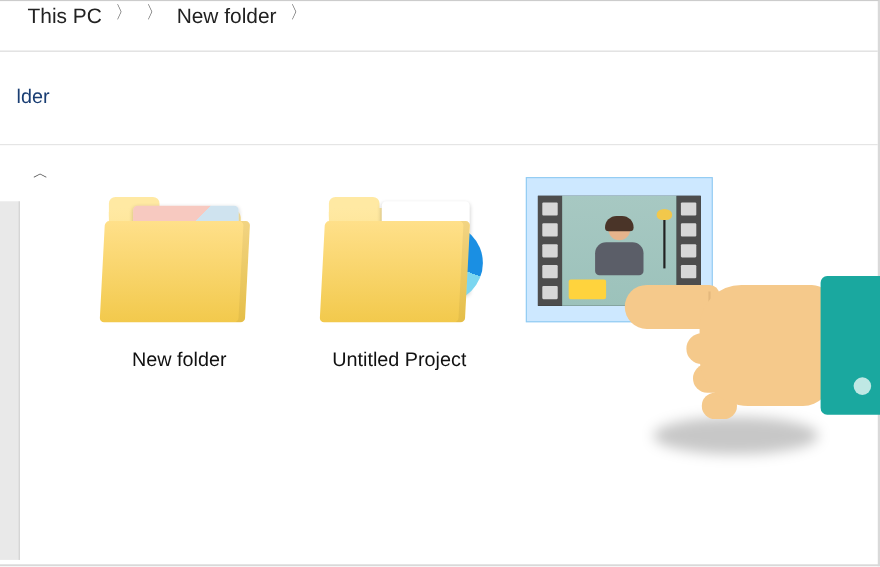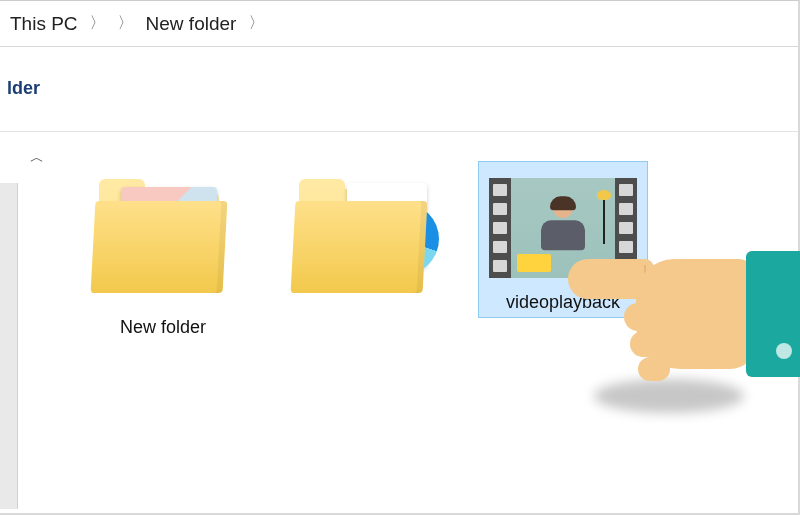--- a/index.html
+++ b/index.html
@@ -1,25 +1,25 @@
 <!DOCTYPE html>
 <html><head>
 <meta charset="utf-8">
 <style>
   * { box-sizing: border-box; margin: 0; padding: 0; }
   html, body { width: 800px; height: 515px; font-family: "Segoe UI", Tahoma, sans-serif; background: #fff; overflow: hidden; }
   .frame { width: 800px; height: 515px; border: 2px solid #d9d9d9; border-left: none; border-top: 1px solid #ccc; position: relative; background:#fff; }
 
   
-  .breadcrumb { height: 46px; border-bottom: 1px solid #d8d8d8; display: flex; align-items: center; padding: 0 4px; font-size: 19px; color: #222; }
+  .breadcrumb { height: 46px; border-bottom: 1px solid #d8d8d8; display: flex; padding: 0 19px; font-size: 19px; color: #222; }
   .crumb { padding: 4px 6px; cursor: pointer; }
   .chevron { color: #6a6a6a; font-size: 16px; padding: 0 6px; user-select: none; }
 
   
-  .sidebar-hint { position:absolute; left:0; top:77px; width:44px; height:50px; display:flex; align-items:flex-start; justify-content:flex-end; padding-right:4px;font-weight:bold; }
+  .sidebar-hint { position:absolute; left:10px; top:77px; width:44px; height:50px; display:flex; align-items:flex-start; justify-content:center; padding-right:4px; }
   .sidebar-label { font-size:18px; color:#1a3e73; }
   .collapse-caret { position:absolute; left:30px; top:148px; font-size:14px; color:#555; user-select:none; cursor:pointer; }
 
   .left-gutter { position:absolute; left:0; top:182px; bottom:4px; width:18px; background:#e9e9e9; border-right:1px solid #d0d0d0;}
 
   
   .content { position:absolute; left:18px; right:2px; top:140px; bottom:4px; padding: 20px 10px 0 60px; display:flex; gap:30px; align-items:flex-start;}
   .separator { position:absolute; left:0; right:0; top:130px; height:1px; background:#e3e3e3;}
 
   .item { width: 170px; display:flex; flex-direction:column; align-items:center; cursor:pointer; }
@@ -101,20 +101,21 @@
     <div class="item">
       <div class="thumb">
         <div class="folder">
           <div class="tab"></div>
             <div class="back"></div>
           <div class="peek peek2"></div>
           <div class="edge-logo"></div>
           <div class="front"></div>
         </div>
       </div>
+      <div class="label">Untitled Project</div>
     </div>
 
     <div class="item selected">
       <div class="thumb" style="height:120px;">
         <div class="video-thumb">
           <div class="sprocket">
               <div></div>
               <div></div>
               <div></div>
               <div></div>
@@ -131,21 +132,20 @@
           </div>
           <div class="sprocket">
               <div></div>
               <div></div>
               <div></div>
               <div></div>
               <div></div>
             </div>
         </div>
       </div>
-      <div class="label">videoplayback</div>
     </div>
 
   </div>
 
   <div class="hand">
     <div class="shadow"></div>
     <div class="index"></div>
     <div class="f1"></div>
       <div class="f2"></div>
       <div class="f3"></div>

